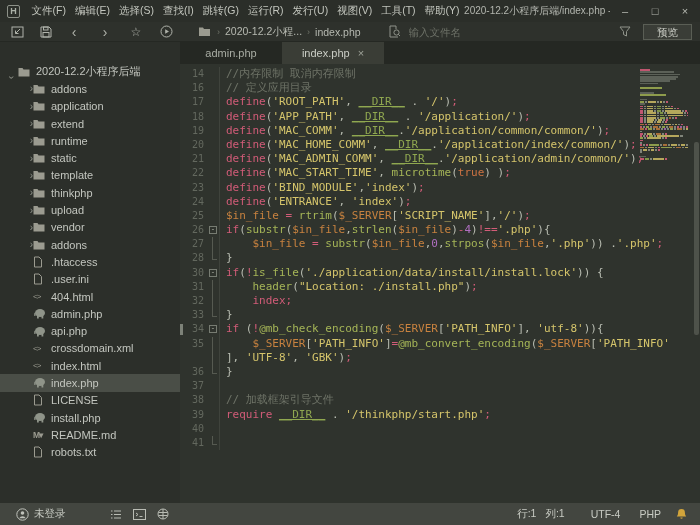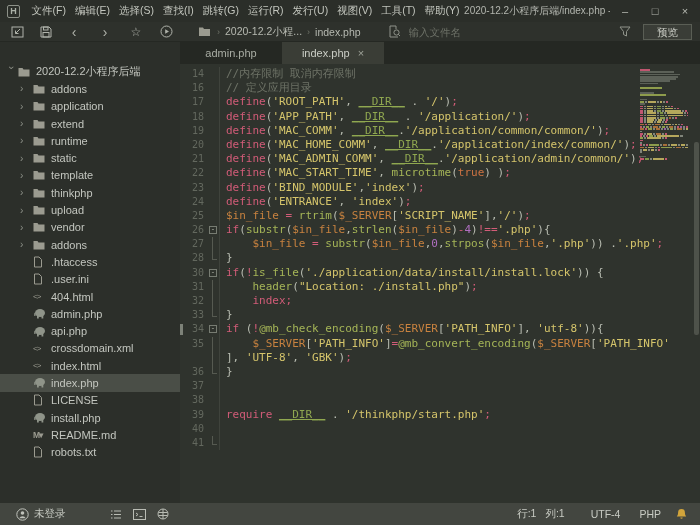--- a/index.html
+++ b/index.html
@@ -26,21 +26,21 @@
   .crumb-sep { color:#6f7369; font-size:9px; }
   .searchbox { display:flex; align-items:center; margin-left:26px; flex:1; min-width:0; }
   .searchbox input { background:transparent; border:none; outline:none; color:#c6c9c0;
                      font-size:10.5px; width:170px; font-family:"Liberation Sans",sans-serif; }
   .searchbox input::placeholder { color:#6c7066; }
   .preview-btn { border:1px solid #5a5e55; background:#3a3d37; color:#c9ccc4; font-size:10.5px;
                  height:16px; line-height:14px; padding:0 13px; margin:0 8px 0 10px; white-space:nowrap; }
 
   
   .main { display:flex; height:461px; }
-  .sidebar { width:180px; background:#2c2f2a; font-size:11px; color:#c3c6bf; padding-top:21px; flex-shrink:0; overflow:hidden; }
+  .sidebar { width:180px; background:#2c2f2a; font-size:11px; color:#c3c6bf; padding-top:21px; flex-shrink:0; overflow:hidden;text-align:right; }
   .tree-row { height:17.3px; display:flex; align-items:center; padding-left:20px; white-space:nowrap; }
   .tree-row.root { padding-left:5px; }
   .tree-row.selected { background:#4a4e47; }
   .tchev { width:13px; color:#8d9188; font-size:10px; flex-shrink:0; }
   .tchev.open { display:inline-block; transform:rotate(90deg) translateX(1px); width:13px; }
   .ticon { width:16px; display:flex; align-items:center; flex-shrink:0; }
   .txticon { font-size:8px; color:#9b9b90; letter-spacing:-1px; }
   .mdi { font-size:8.5px; font-weight:bold; }
   .tlabel { margin-left:2px; }
 
@@ -523,20 +523,21 @@
             <span class="ct"><span class="pu">}</span></span>
           </div>
           <div class="row">
             <span class="ln">37</span>
             <span class="foldc"></span>
             <span class="ct"></span>
           </div>
           <div class="row">
             <span class="ln">38</span>
             <span class="foldc"></span>
+            <span class="ct"><span class="cm">// 加载框架引导文件</span></span>
           </div>
           <div class="row">
             <span class="ln">39</span>
             <span class="foldc"></span>
             <span class="ct"><span class="kw">require</span><span class="pu"> </span><span class="dir">__DIR__</span><span class="pu"> . </span><span class="st">'/thinkphp/start.php'</span><span class="kw">;</span></span>
           </div>
           <div class="row">
             <span class="ln">40</span>
             <span class="foldc"></span>
             <span class="ct"></span>

